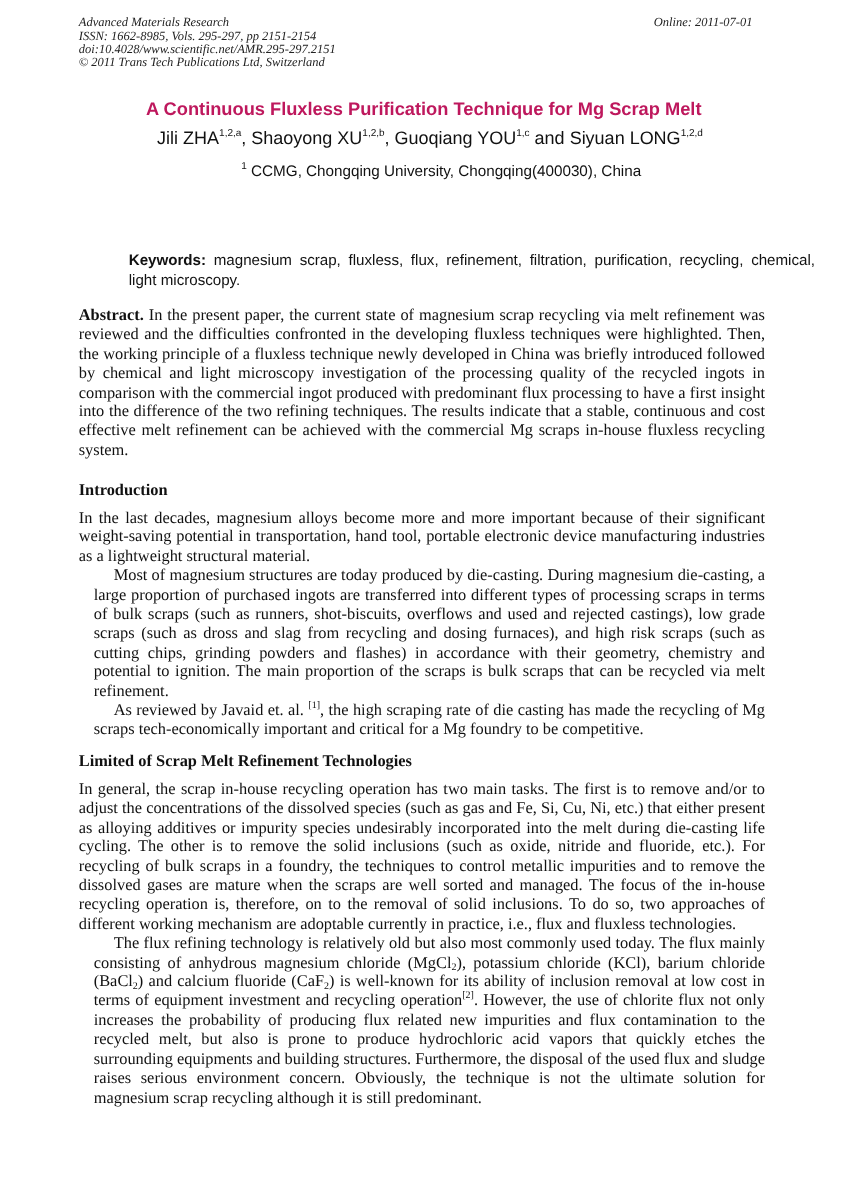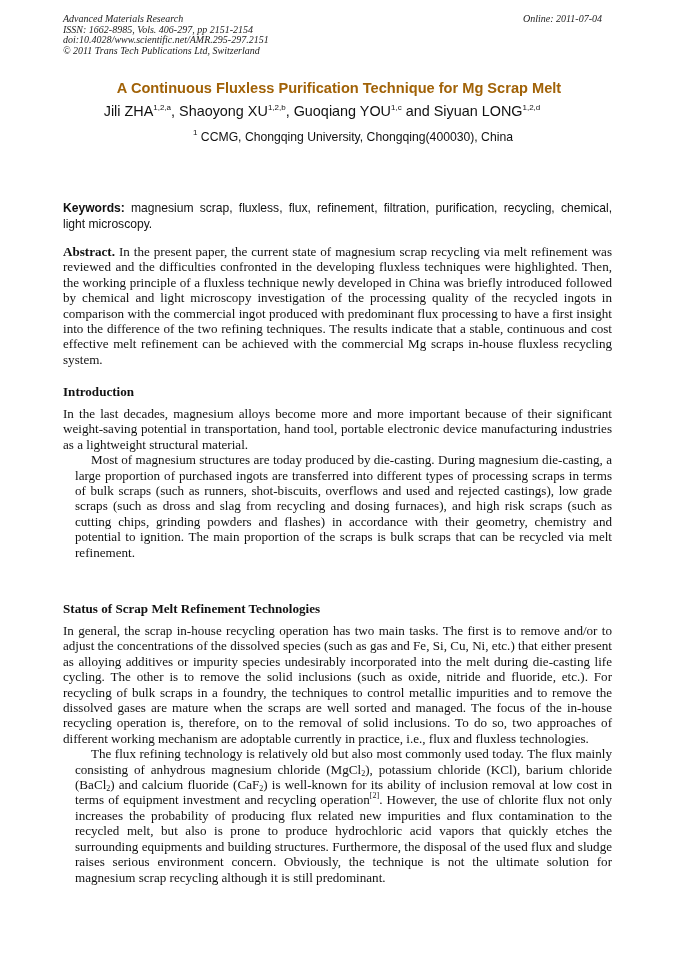--- a/index.html
+++ b/index.html
@@ -1,75 +1,76 @@
 <!DOCTYPE html>
 <html><head>
 <meta charset="utf-8">
 <style>
   html, body { margin: 0; padding: 0; background: #ffffff; }
   body { width: 678px; height: 959px; position: relative; overflow: hidden; color: #111; }
   .page { position: absolute; left: 0; top: 0; width: 678px; height: 959px; }
   .hdr { position: absolute; top: 14px; font-family: "Liberation Serif", serif; font-style: italic; font-size: 10px; line-height: 10.6px; color: #222; }
   .hdr-left { left: 63px; }
   .hdr-right { left: 523px; }
-  .title { position: absolute; top: 80px; left: 0; width: 678px; text-align: center; font-family: "Liberation Sans", sans-serif; font-weight: bold; font-size: 14.6px; color: #a16207; }
-  .authors { position: absolute; top: 103px; left: 0; width: 644px; text-align: center; font-family: "Liberation Sans", sans-serif; font-size: 14.4px; color: #111; }
+  .title { position: absolute; top: 80px; left: 0; width: 678px; text-align: center; font-family: "Liberation Sans", sans-serif; font-weight: bold; font-size: 14.6px; color: #be185d; }
+  .authors { position: absolute; top: 103px; left: 0; width: 644px; text-align: center; font-family: "Liberation Sans", sans-serif; font-size: 14.4px; color: #111; padding-left: 22px; }
   .authors sup, .affil sup, .emails sup { font-size: 8px; vertical-align: 6px; line-height: 0; }
   .affil { position: absolute; left: 0; width: 678px; text-align: center; font-family: "Liberation Sans", sans-serif; font-size: 12.2px; color: #111; margin-left: 14px; }
   .affil1 { top: 130px; }
   .affil2 { top: 152px; }
   .emails { top: 174px; }
   .sans-block { position: absolute; left: 63px; width: 549px; font-family: "Liberation Sans", sans-serif; font-size: 12.1px; line-height: 15.5px; text-align: justify; color: #111; }
-  .kw { top: 201px; }
+  .kw { top: 201px; margin-left: 40px; }
   .kw b { font-weight: bold; }
   .body { position: absolute; left: 63px; width: 549px; font-family: Liberation Serif, serif; font-size: 13.1px; line-height: 15.4px; text-align: justify; color: #111; }
   .body p { margin: 0; }
   .body .indent { text-indent: 16px; margin-left: 12px; }
   .body b { font-weight: bold; }
   .body sup { font-size: 8px; vertical-align: 6px; line-height: 0; }
   .body sub { font-size: 8px; vertical-align: -2px; line-height: 0; }
   .abstract { top: 244px; }
   .h-intro { position: absolute; top: 384px; left: 63px; font-family: "Liberation Serif", serif; font-weight: bold; font-size: 13.1px; }
   .intro { top: 406px; }
   .h-status { position: absolute; top: 601px; left: 63px; font-family: "Liberation Serif", serif; font-weight: bold; font-size: 13.1px; }
   .status { top: 623px; }
 </style>
 </head>
 <body>
 
 <div class="page">
 
   <div class="hdr hdr-left">
     <div>Advanced Materials Research</div>
-    <div>ISSN: 1662-8985, Vols. 406-297, pp 2151-2154</div>
+    <div>ISSN: 1662-8985, Vols. 295-297, pp 2151-2154</div>
     <div>doi:10.4028/www.scientific.net/AMR.295-297.2151</div>
     <div>© 2011 Trans Tech Publications Ltd, Switzerland</div>
   </div>
-  <div class="hdr hdr-right">Online: 2011-07-04</div>
+  <div class="hdr hdr-right">Online: 2011-07-01</div>
 
   <div class="title">A Continuous Fluxless Purification Technique for Mg Scrap Melt</div>
 
   <div class="authors"><span>Jili ZHA</span><sup>1,2,a</sup><span>, </span><span>Shaoyong XU</span><sup>1,2,b</sup><span>, </span><span>Guoqiang YOU</span><sup>1,c</sup><span> and </span><span>Siyuan LONG</span><sup>1,2,d</sup></div>
 
   <div class="affil affil1"><sup>1</sup><span> CCMG, Chongqing University, Chongqing(400030), China</span></div>
 
 
   <div class="sans-block kw"><b>Keywords:</b><span> magnesium scrap, fluxless, flux, refinement, filtration, purification, recycling, chemical, light microscopy.</span></div>
 
   <div class="body abstract">
     <p><b>Abstract.</b><span> In the present paper, the current state of magnesium scrap recycling via melt refinement was reviewed and the difficulties confronted in the developing fluxless techniques were highlighted. Then, the working principle of a fluxless technique newly developed in China was briefly introduced followed by chemical and light microscopy investigation of the processing quality of the recycled ingots in comparison with the commercial ingot produced with predominant flux processing to have a first insight into the difference of the two refining techniques. The results indicate that a stable, continuous and cost effective melt refinement can be achieved with the commercial Mg scraps in-house fluxless recycling system.</span></p>
   </div>
 
   <div class="h-intro">Introduction</div>
 
   <div class="body intro">
     <p>In the last decades, magnesium alloys become more and more important because of their significant weight-saving potential in transportation, hand tool, portable electronic device manufacturing industries as a lightweight structural material.</p>
     <p class="indent">Most of magnesium structures are today produced by die-casting. During magnesium die-casting, a large proportion of purchased ingots are transferred into different types of processing scraps in terms of bulk scraps (such as runners, shot-biscuits, overflows and used and rejected castings), low grade scraps (such as dross and slag from recycling and dosing furnaces), and high risk scraps (such as cutting chips, grinding powders and flashes) in accordance with their geometry, chemistry and potential to ignition. The main proportion of the scraps is bulk scraps that can be recycled via melt refinement.</p>
+    <p class="indent"><span>As reviewed by Javaid et. al. </span><sup>[1]</sup><span>, the high scraping rate of die casting has made the recycling of Mg scraps tech-economically important and critical for a Mg foundry to be competitive.</span></p>
   </div>
 
-  <div class="h-status">Status of Scrap Melt Refinement Technologies</div>
+  <div class="h-status">Limited of Scrap Melt Refinement Technologies</div>
 
   <div class="body status">
     <p>In general, the scrap in-house recycling operation has two main tasks. The first is to remove and/or to adjust the concentrations of the dissolved species (such as gas and Fe, Si, Cu, Ni, etc.) that either present as alloying additives or impurity species undesirably incorporated into the melt during die-casting life cycling. The other is to remove the solid inclusions (such as oxide, nitride and fluoride, etc.). For recycling of bulk scraps in a foundry, the techniques to control metallic impurities and to remove the dissolved gases are mature when the scraps are well sorted and managed. The focus of the in-house recycling operation is, therefore, on to the removal of solid inclusions. To do so, two approaches of different working mechanism are adoptable currently in practice, i.e., flux and fluxless technologies.</p>
     <p class="indent"><span>The flux refining technology is relatively old but also most commonly used today. The flux mainly consisting of anhydrous magnesium chloride (MgCl</span><sub>2</sub><span>), potassium chloride (KCl), barium chloride (BaCl</span><sub>2</sub><span>) and calcium fluoride (CaF</span><sub>2</sub><span>) is well-known for its ability of inclusion removal at low cost in terms of equipment investment and recycling operation</span><sup>[2]</sup><span>. However, the use of chlorite flux not only increases the probability of producing flux related new impurities and flux contamination to the recycled melt, but also is prone to produce hydrochloric acid vapors that quickly etches the surrounding equipments and building structures. Furthermore, the disposal of the used flux and sludge raises serious environment concern. Obviously, the technique is not the ultimate solution for magnesium scrap recycling although it is still predominant.</span></p>
   </div>
 
 </div>
 
 </body></html>

